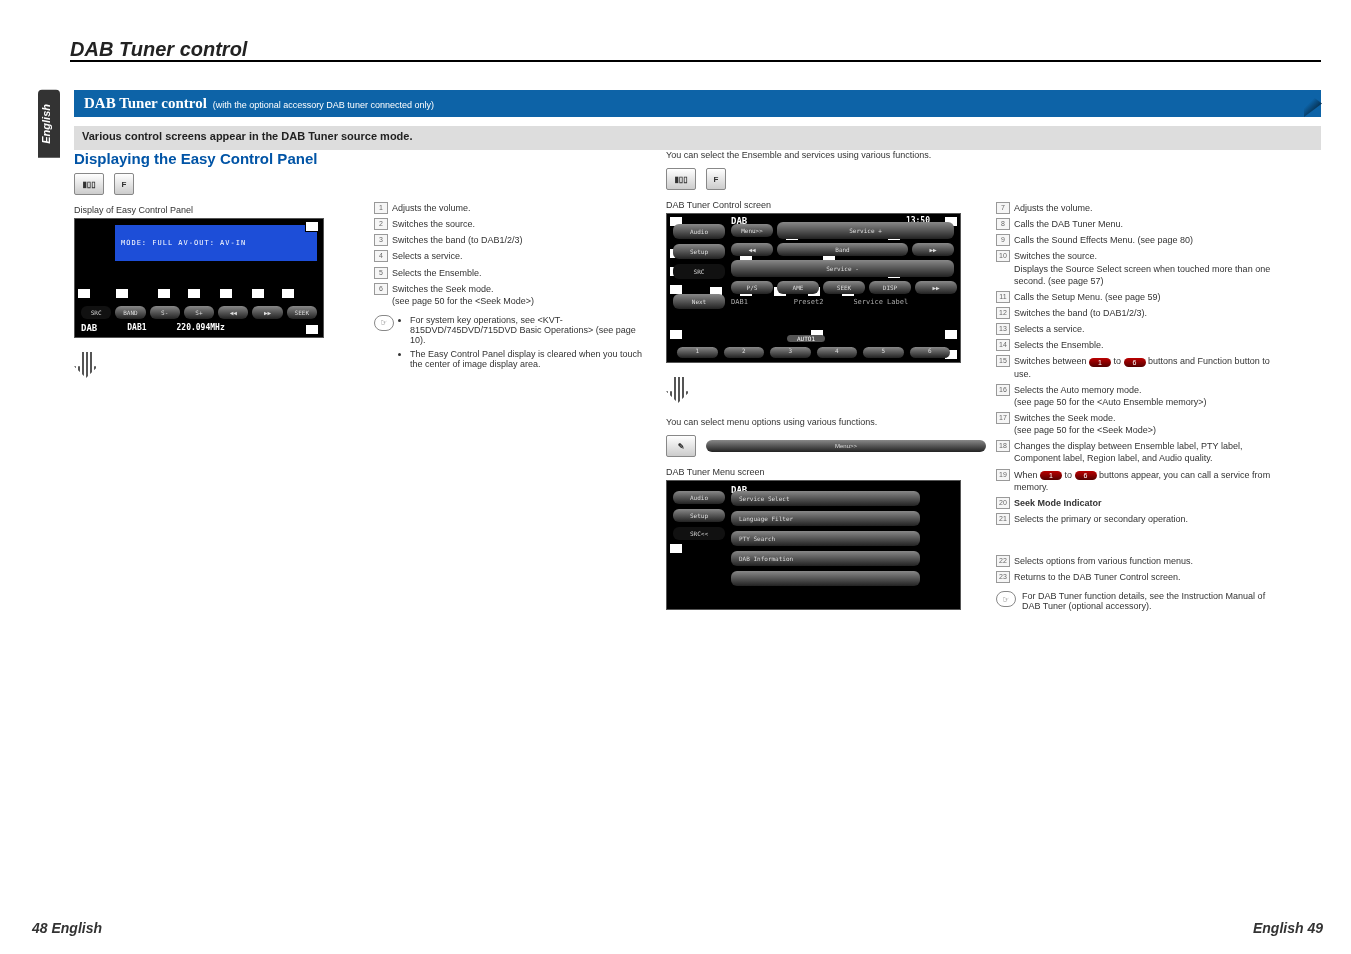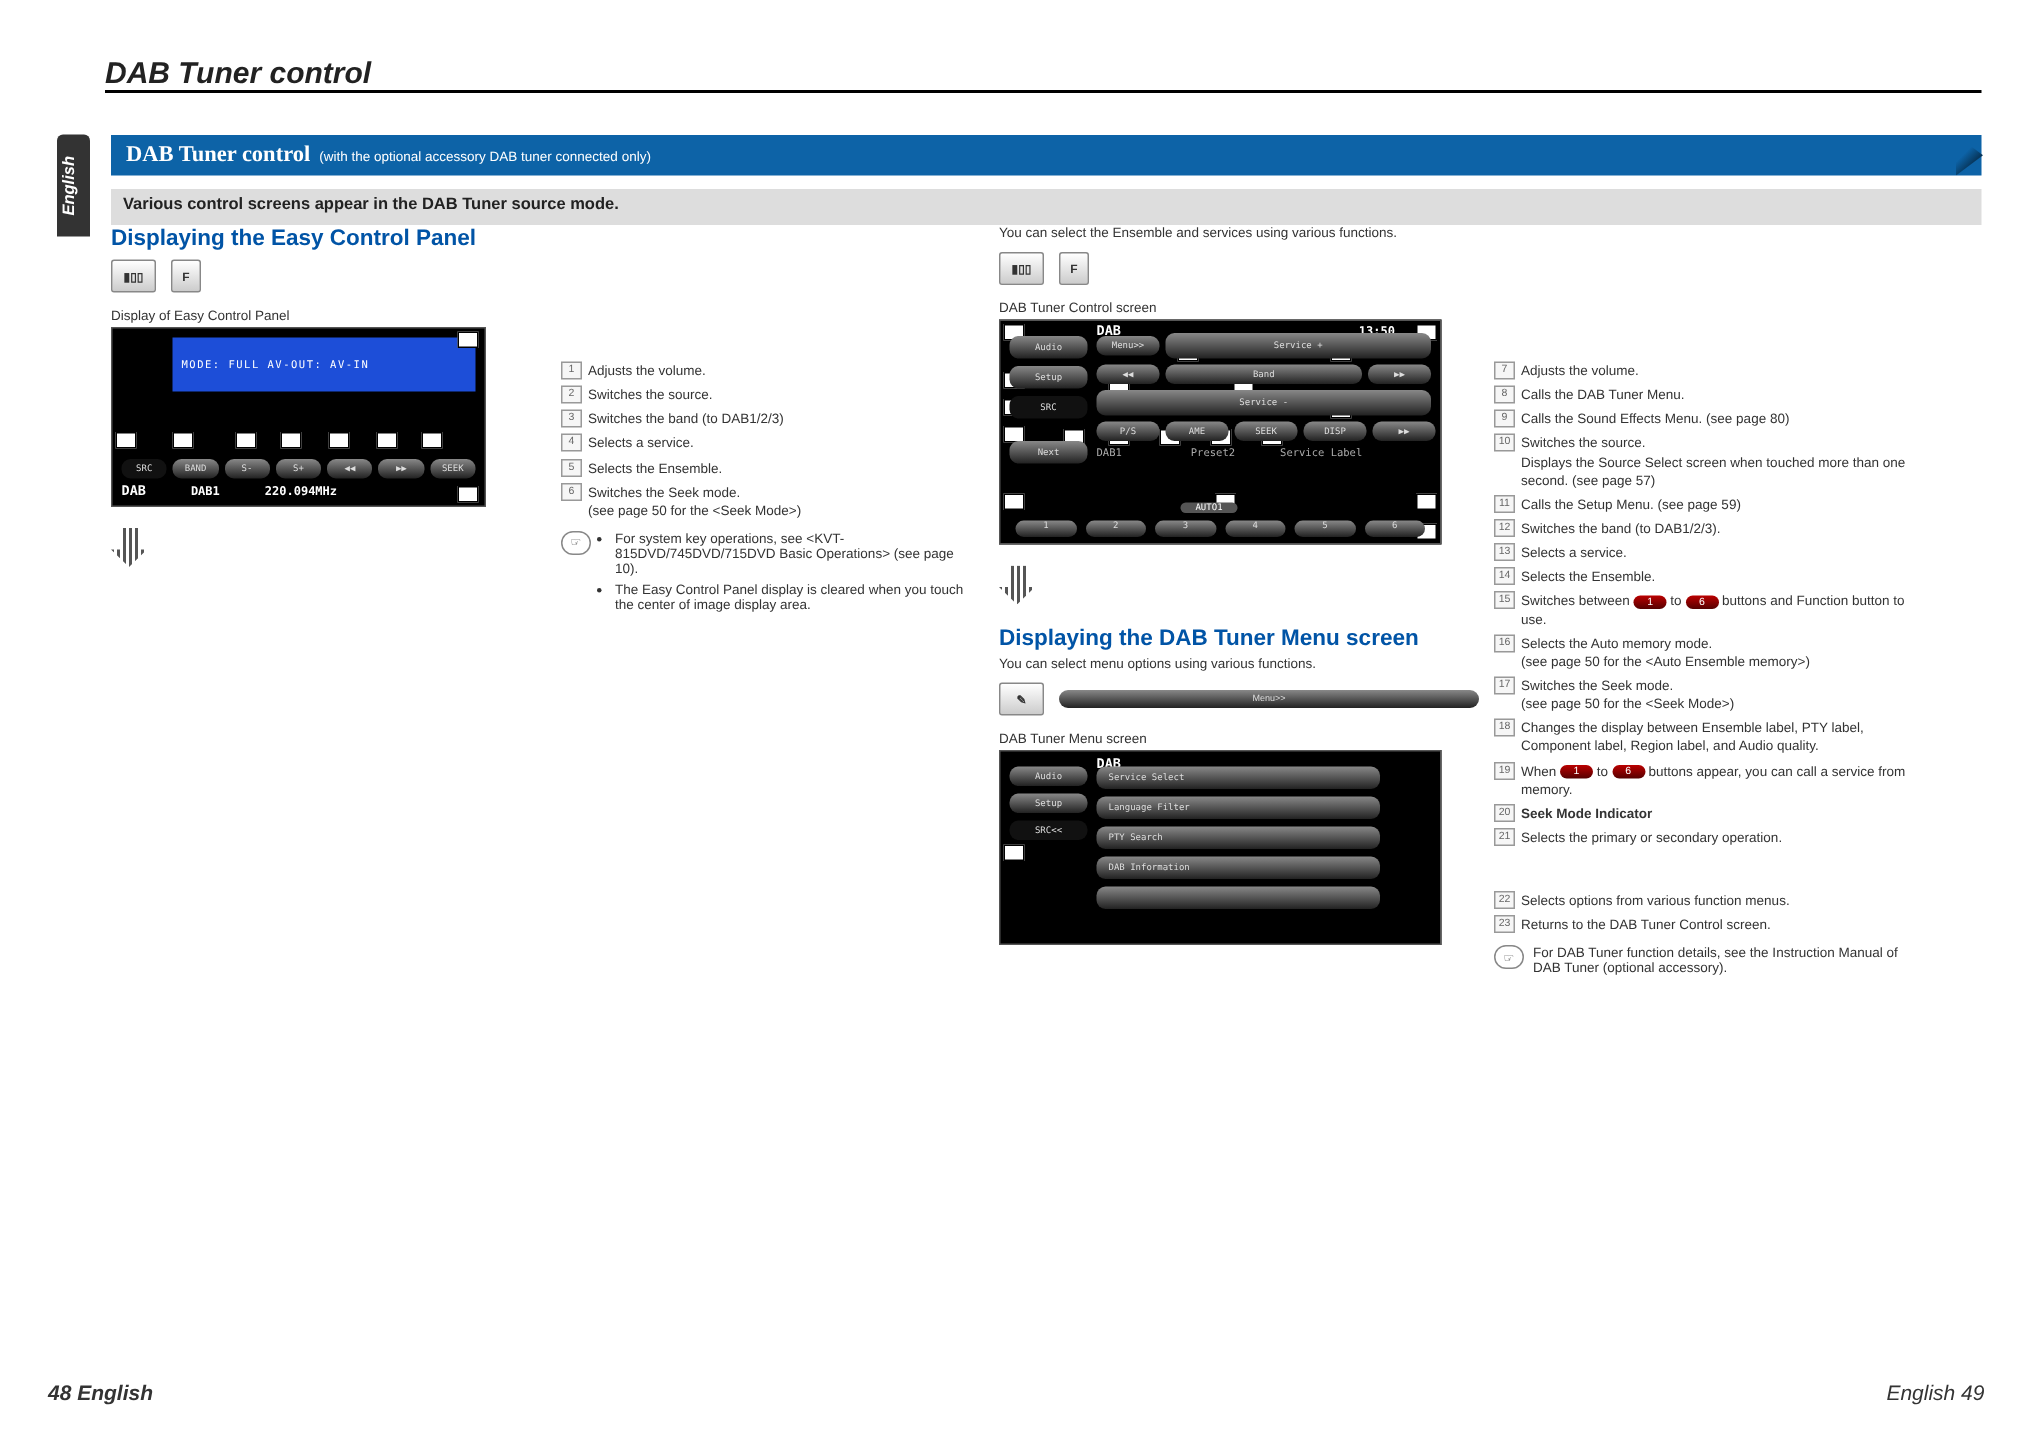--- a/index.html
+++ b/index.html
@@ -163,21 +163,21 @@
     display: flex; gap: 6px;
   }
   .s2-bottom-btns .sbtn { height: 11px; padding: 0; font-size: 6px; }
   .auto-pill {
     position: absolute; bottom: 20px; left: 120px;
     width: 38px; font-size: 6px; background: #555; border-radius: 4px;
     text-align: center;
   }
 
   .numlist {
-    font-size: 9px; color: #333; margin-top: 39px;
+    font-size: 9px; color: #333;
   }
   .numlist li {
     list-style: none;
     margin-bottom: 4px;
     padding-left: 18px;
     position: relative;
     line-height: 1.35;
   }
   .numlist li::before {
     content: attr(data-num);
@@ -224,21 +224,21 @@
     display: flex; flex-direction: column; gap: 5px;
   }
   .s3-menu .sbtn { text-align: left; padding: 4px 8px; }
 
   .footer-left {
     position: absolute; bottom: 18px; left: 32px;
     font-style: italic; font-weight: bold; font-size: 14px;
   }
   .footer-right {
     position: absolute; bottom: 18px; right: 28px;
-    font-style: italic; font-weight: normal; font-size: 14px;
+    font-style: italic; font-weight: bold; font-size: 14px;
   }
   .pill-1, .pill-6 {
     display: inline-block; width: 22px; height: 9px; border-radius: 5px;
     background: linear-gradient(#b00,#500); color: #fff; font-size: 7px;
     text-align: center; line-height: 9px; vertical-align: middle;
   }
   .num-callout {
     position: absolute;
     width: 14px; height: 11px;
     background: #fff; border: 1px solid #000;
@@ -397,21 +397,20 @@
         <div class="sbtn">2</div>
         <div class="sbtn">3</div>
         <div class="sbtn">4</div>
         <div class="sbtn">5</div>
         <div class="sbtn">6</div>
       </div>
     </div>
 
     <div class="arrow-down"></div>
 
-    <h3 class="section-h">Displaying the DAB Tuner Menu screen</h3>
     <p class="small-desc">You can select menu options using various functions.</p>
     <div class="icon-row">
       <div class="small-icon">✎</div>
       <div class="sbtn" style="width:56px">Menu&gt;&gt;</div>
     </div>
     <div class="caption">DAB Tuner Menu screen</div>
 
     <div class="screen3">
       <div style="position:absolute; top:4px; left:64px; font-weight:bold; font-size:9px">DAB</div>
       <div class="num-callout" style="top:12px;left:154px">22</div>

